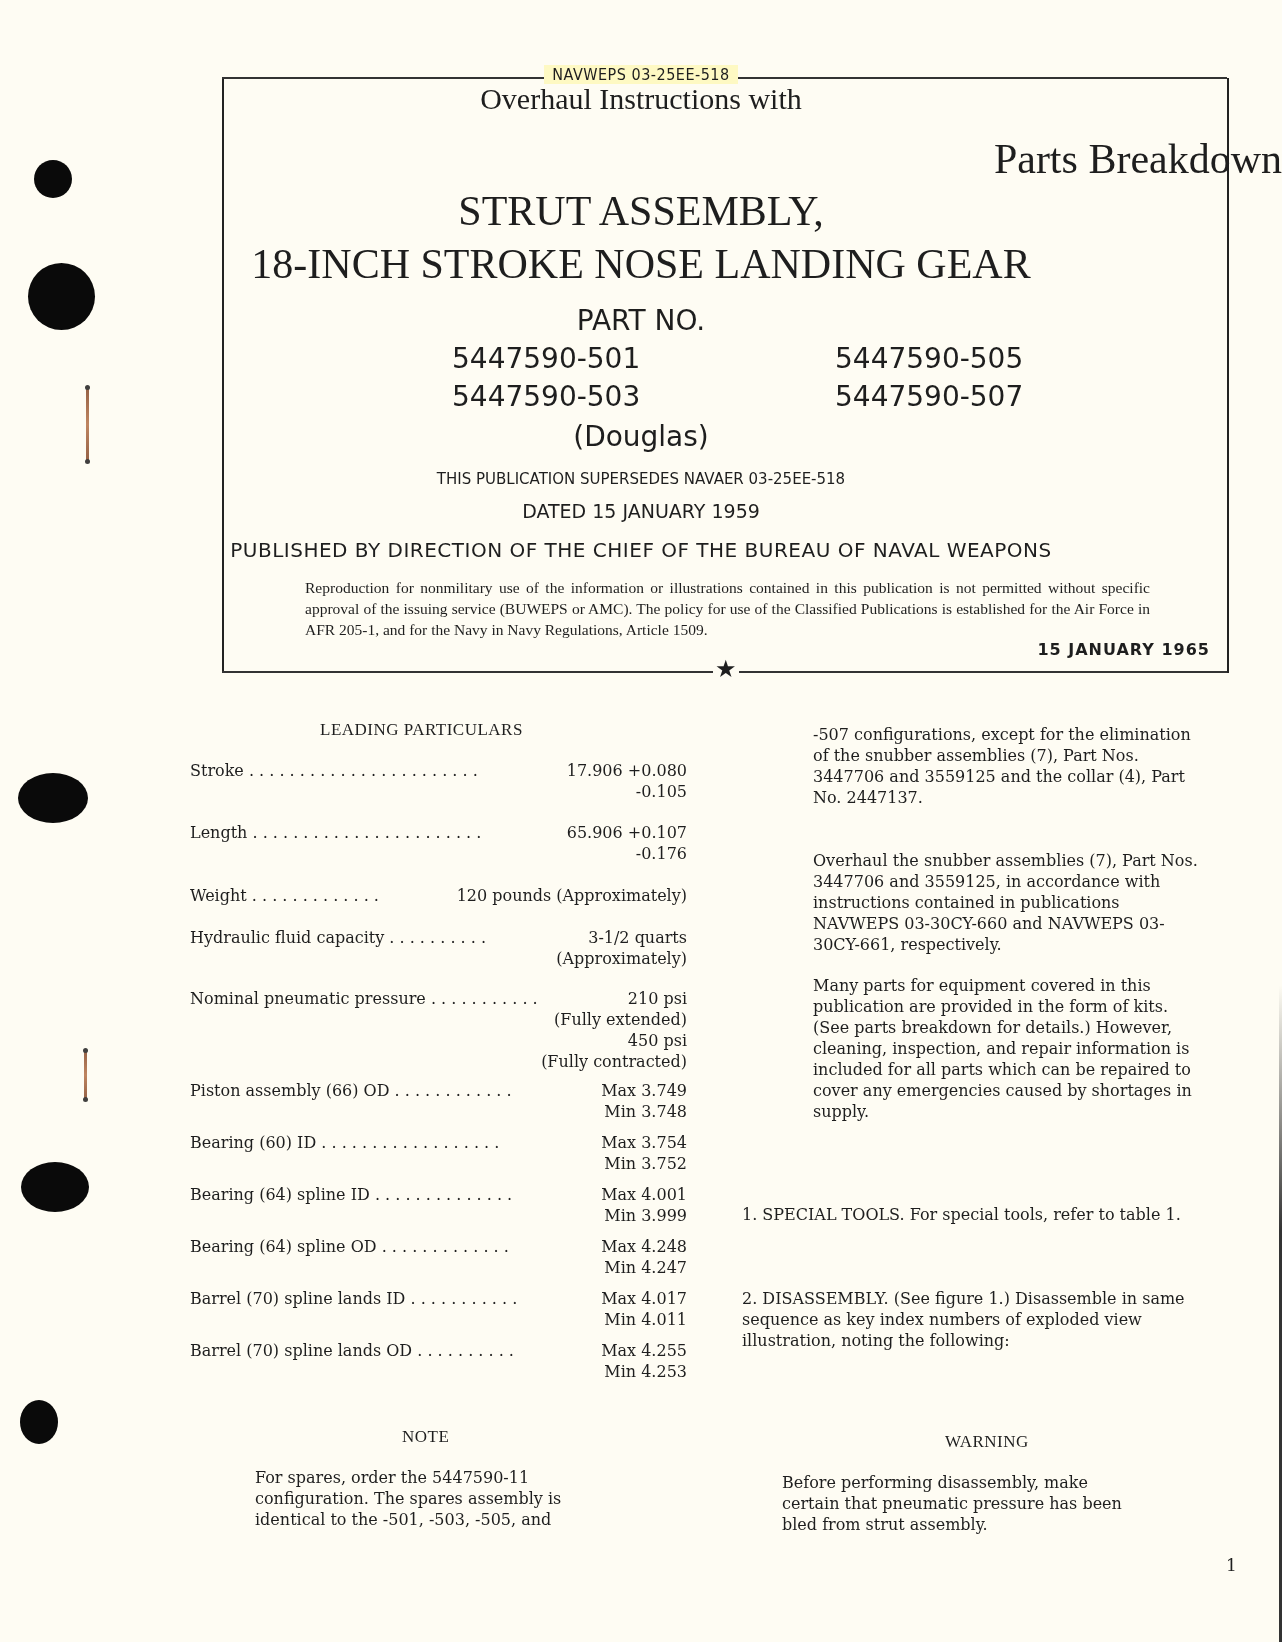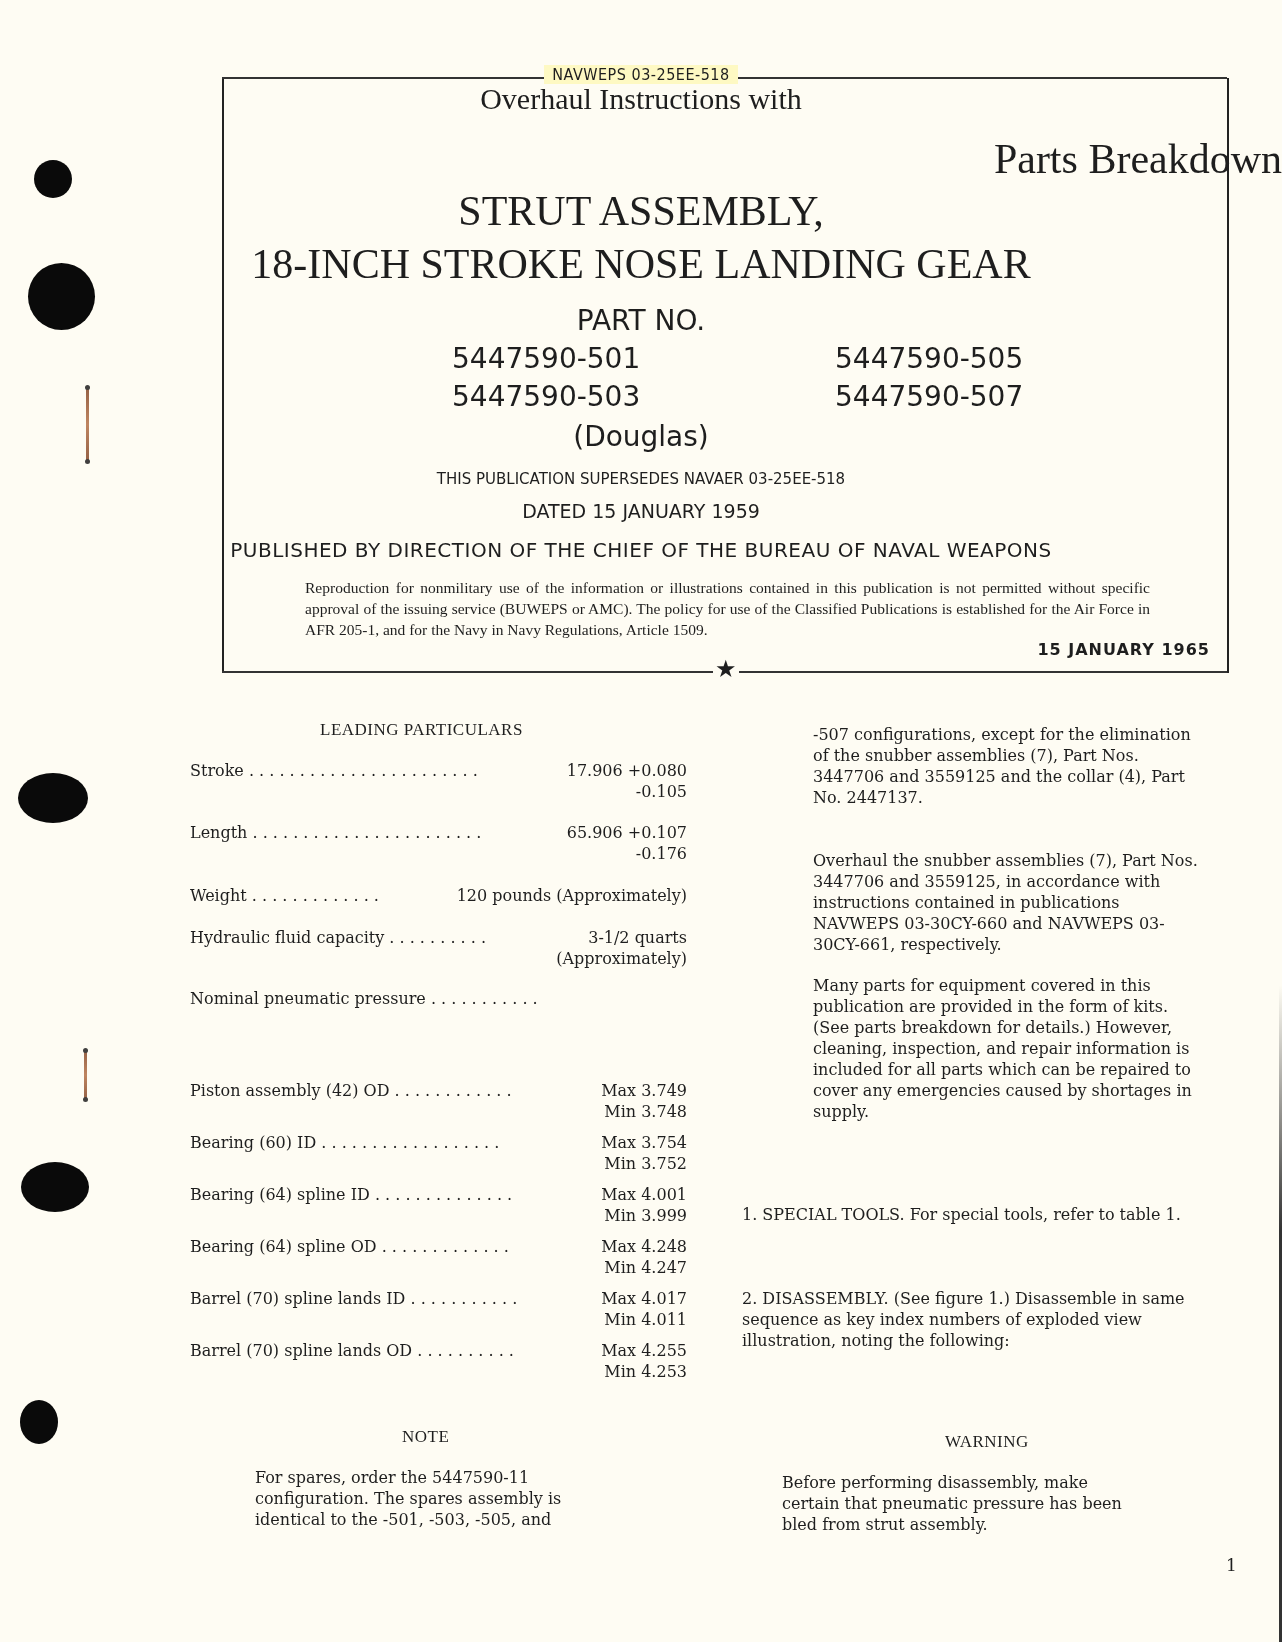--- a/index.html
+++ b/index.html
@@ -106,23 +106,27 @@
   <span class="lbl"><span>Weight</span><span> . . . . . . . . . . . . .</span></span>
   <span class="val">120 pounds (Approximately)</span>
 </div>
 <div class="lp-row" style="top:927px;height:42px;">
   <span class="lbl"><span>Hydraulic fluid capacity</span><span> . . . . . . . . . .</span></span>
   <span class="val">3-1/2 quarts
 (Approximately)</span>
 </div>
 <div class="lp-row" style="top:988px;height:84px;">
   <span class="lbl"><span>Nominal pneumatic pressure</span><span> . . . . . . . . . . .</span></span>
+  <span class="val">210 psi
+(Fully extended)
+450 psi
+(Fully contracted)</span>
 </div>
 <div class="lp-row" style="top:1080px;height:42px;">
-  <span class="lbl"><span>Piston assembly (42) OD</span><span> . . . . . . . . . . . .</span></span>
+  <span class="lbl"><span>Piston assembly (66) OD</span><span> . . . . . . . . . . . .</span></span>
   <span class="val">Max 3.749
 Min 3.748</span>
 </div>
 <div class="lp-row" style="top:1132px;height:42px;">
   <span class="lbl"><span>Bearing (60) ID</span><span> . . . . . . . . . . . . . . . . . .</span></span>
   <span class="val">Max 3.754
 Min 3.752</span>
 </div>
 <div class="lp-row" style="top:1184px;height:42px;">
   <span class="lbl"><span>Bearing (64) spline ID</span><span> . . . . . . . . . . . . . .</span></span>

